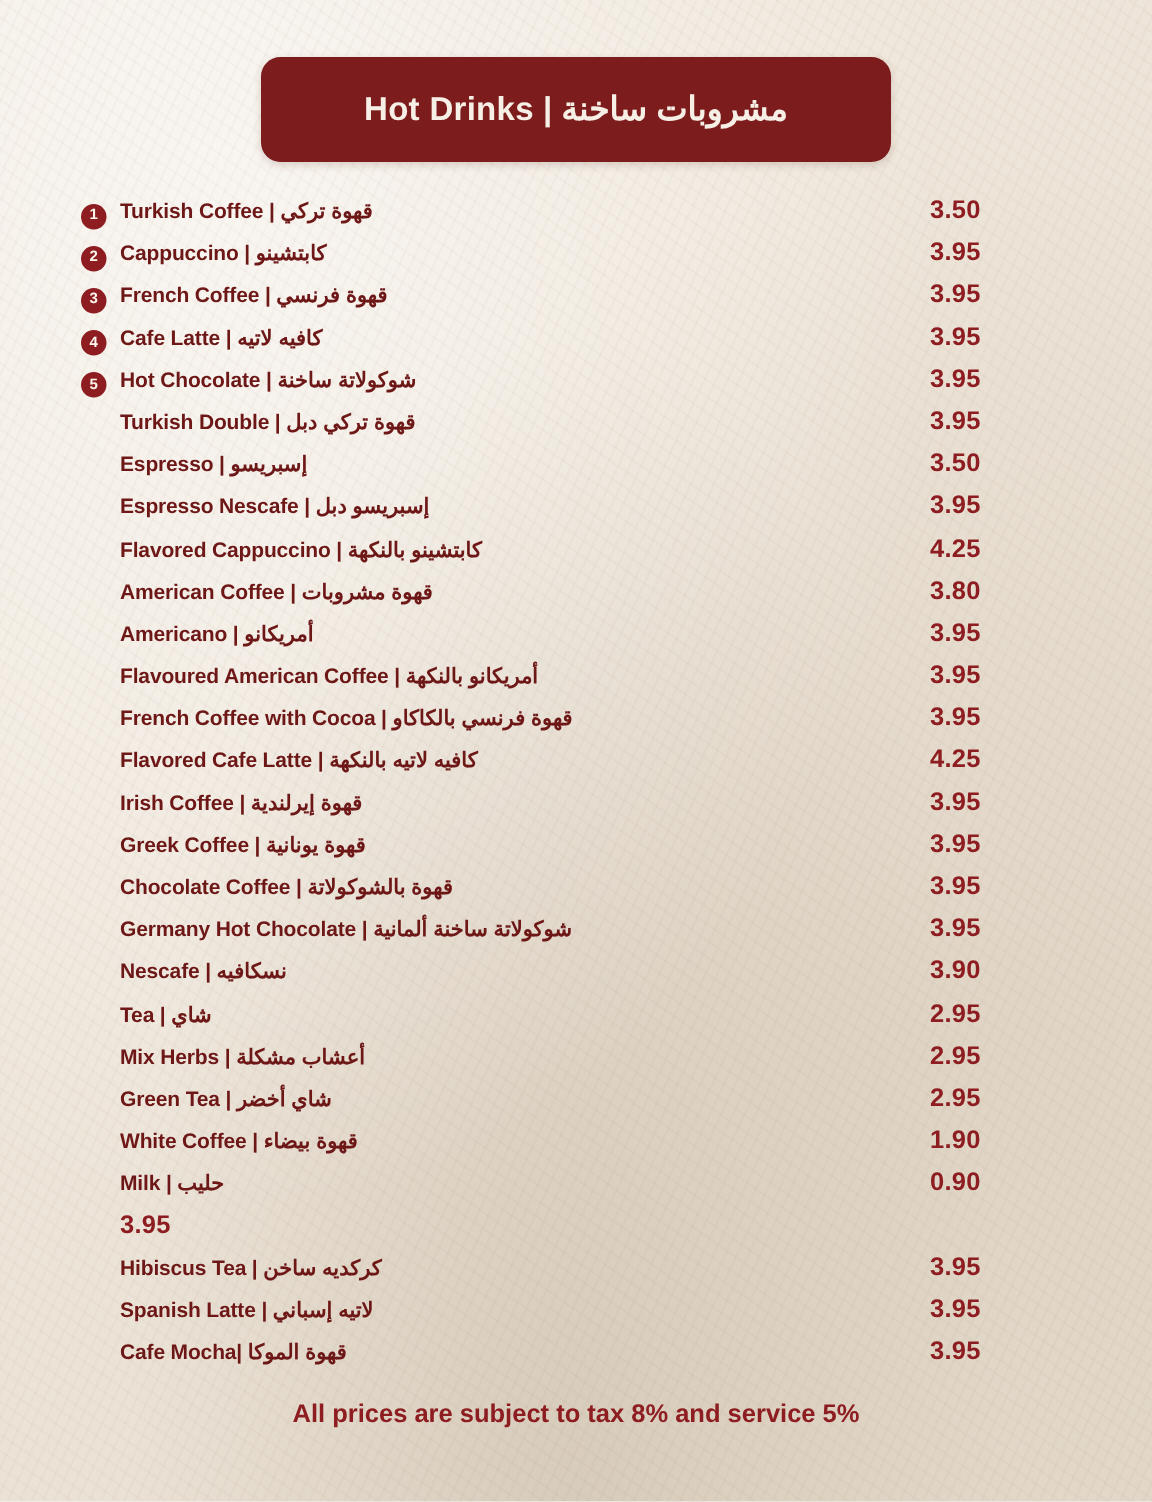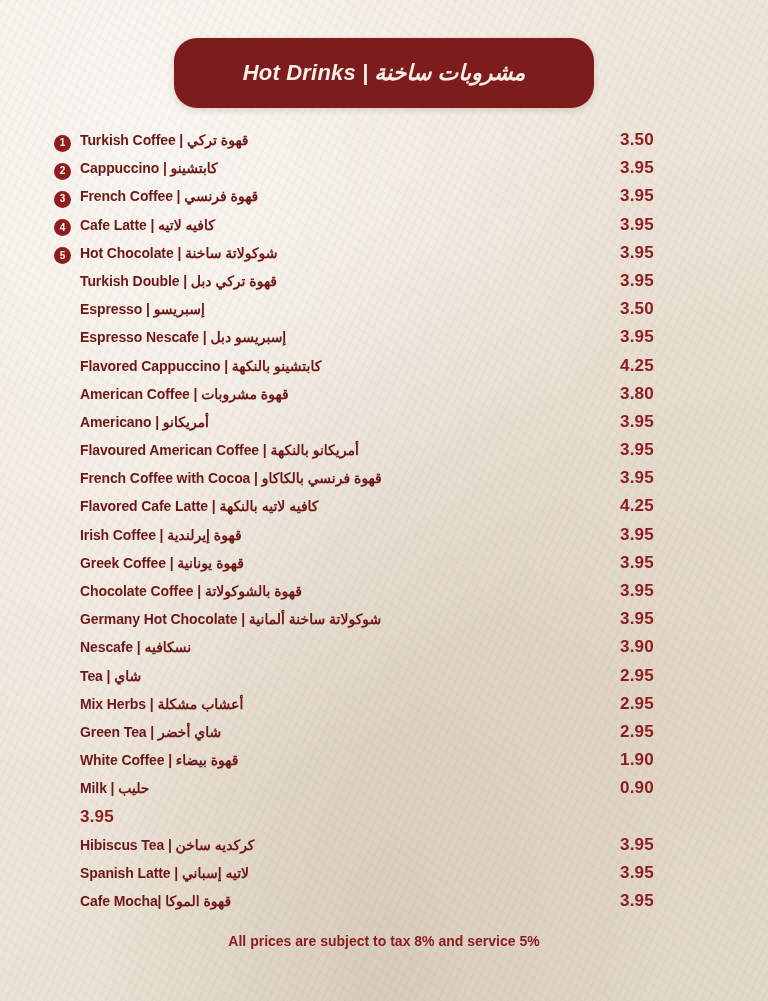--- a/index.html
+++ b/index.html
@@ -38,26 +38,25 @@
     position: relative;
     padding-top: 38px;
     display: flex;
     justify-content: center;
     z-index: 2;
   }
   .title-banner {
     width: 420px;
     height: 70px;
     background: #7d1c1c;
-    border-radius: 23px;
+    border-radius: 13px;
     display: flex;
     align-items: center;
     justify-content: center;
     box-shadow: 0 2px 6px rgba(90,40,30,0.18);
-    font-style: italic;
   }
   .title-banner span {
     color: #f6efe6;
     font-size: 22px;
     font-weight: bold;
     letter-spacing: 0.2px;
     white-space: nowrap;
     direction: rtl;
   }
   .menu {
@@ -108,21 +107,21 @@
     font-size: 17px;
     font-weight: bold;
     letter-spacing: 0.2px;
   }
   .footnote {
     position: relative;
     z-index: 2;
     margin-top: 14px;
     text-align: center;
     color: #8d1d21;
-    font-size: 14px;
+    font-size: 17px;
     font-weight: bold;
   }
 </style>
 </head>
 <body>
 
 <div class="page">
 
   <div class="header-wrap">
     <div class="title-banner">

